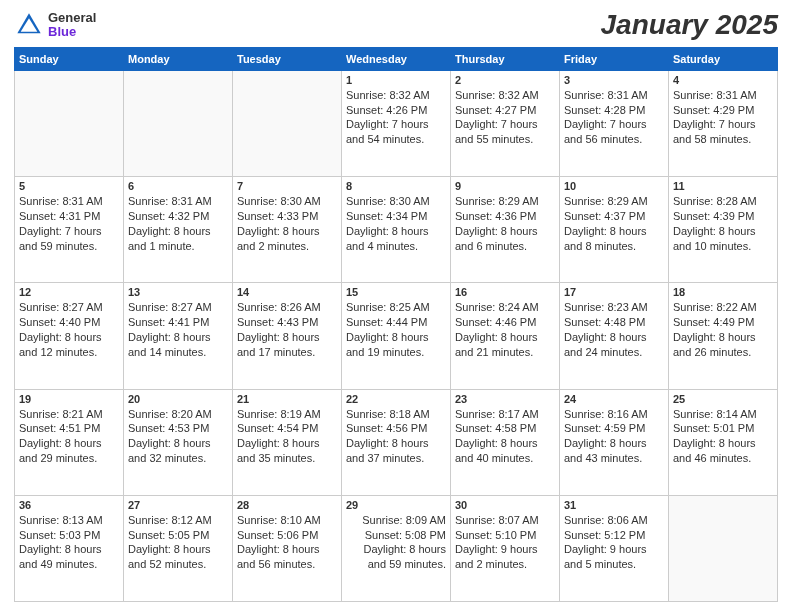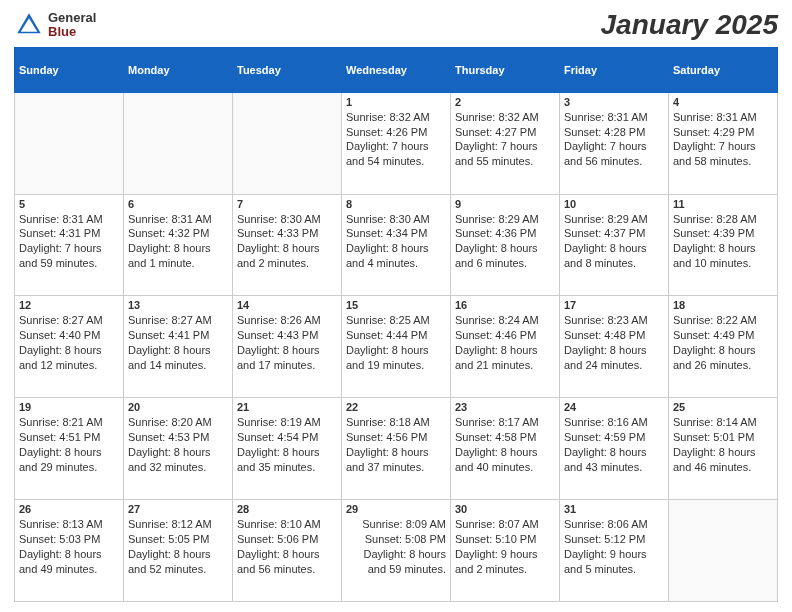--- a/index.html
+++ b/index.html
@@ -29,21 +29,21 @@
       gap: 4px;
     }
     .logo-text {
       display: flex;
       flex-direction: column;
       font-size: 13px;
       font-weight: bold;
       line-height: 1.1;
     }
     .logo-general { color: #333; }
-    .logo-blue { color: #7f1d1d; }
+    .logo-blue { color: #6d28d9; }
     .logo-icon {
       width: 30px;
       height: 30px;
     }
     .title-block {
       text-align: right;
       font-style: italic;
     }
     .main-title {
       font-size: 28px;
@@ -60,21 +60,21 @@
       border: 1px solid #ccc;
       border-collapse: collapse;
       width: 100%;
       table-layout: fixed;
     }
     .calendar th {
       background: #1565c0;
       color: #fff;
       font-size: 11px;
       font-weight: bold;
-      padding: 16px 4px;
+      padding: 5px 4px;
       text-align: left;
       border: 1px solid #1565c0;
     }
     .calendar td {
       border: 1px solid #ccc;
       vertical-align: top;
       padding: 3px 4px;
       font-size: 9.2px;
       color: #333;
       height: 80px;
@@ -311,21 +311,21 @@
           <td>
             <span class="day-num">25</span>
             <div class="cell-text" style="white-space: pre-line;">Sunrise: 8:14 AM
 Sunset: 5:01 PM
 Daylight: 8 hours
 and 46 minutes.</div>
           </td>
         </tr>
         <tr>
           <td>
-            <span class="day-num">26</span>
+            <span class="day-num">36</span>
             <div class="cell-text" style="white-space: pre-line;">Sunrise: 8:13 AM
 Sunset: 5:03 PM
 Daylight: 8 hours
 and 49 minutes.</div>
           </td>
           <td>
             <span class="day-num">27</span>
             <div class="cell-text" style="white-space: pre-line;">Sunrise: 8:12 AM
 Sunset: 5:05 PM
 Daylight: 8 hours

